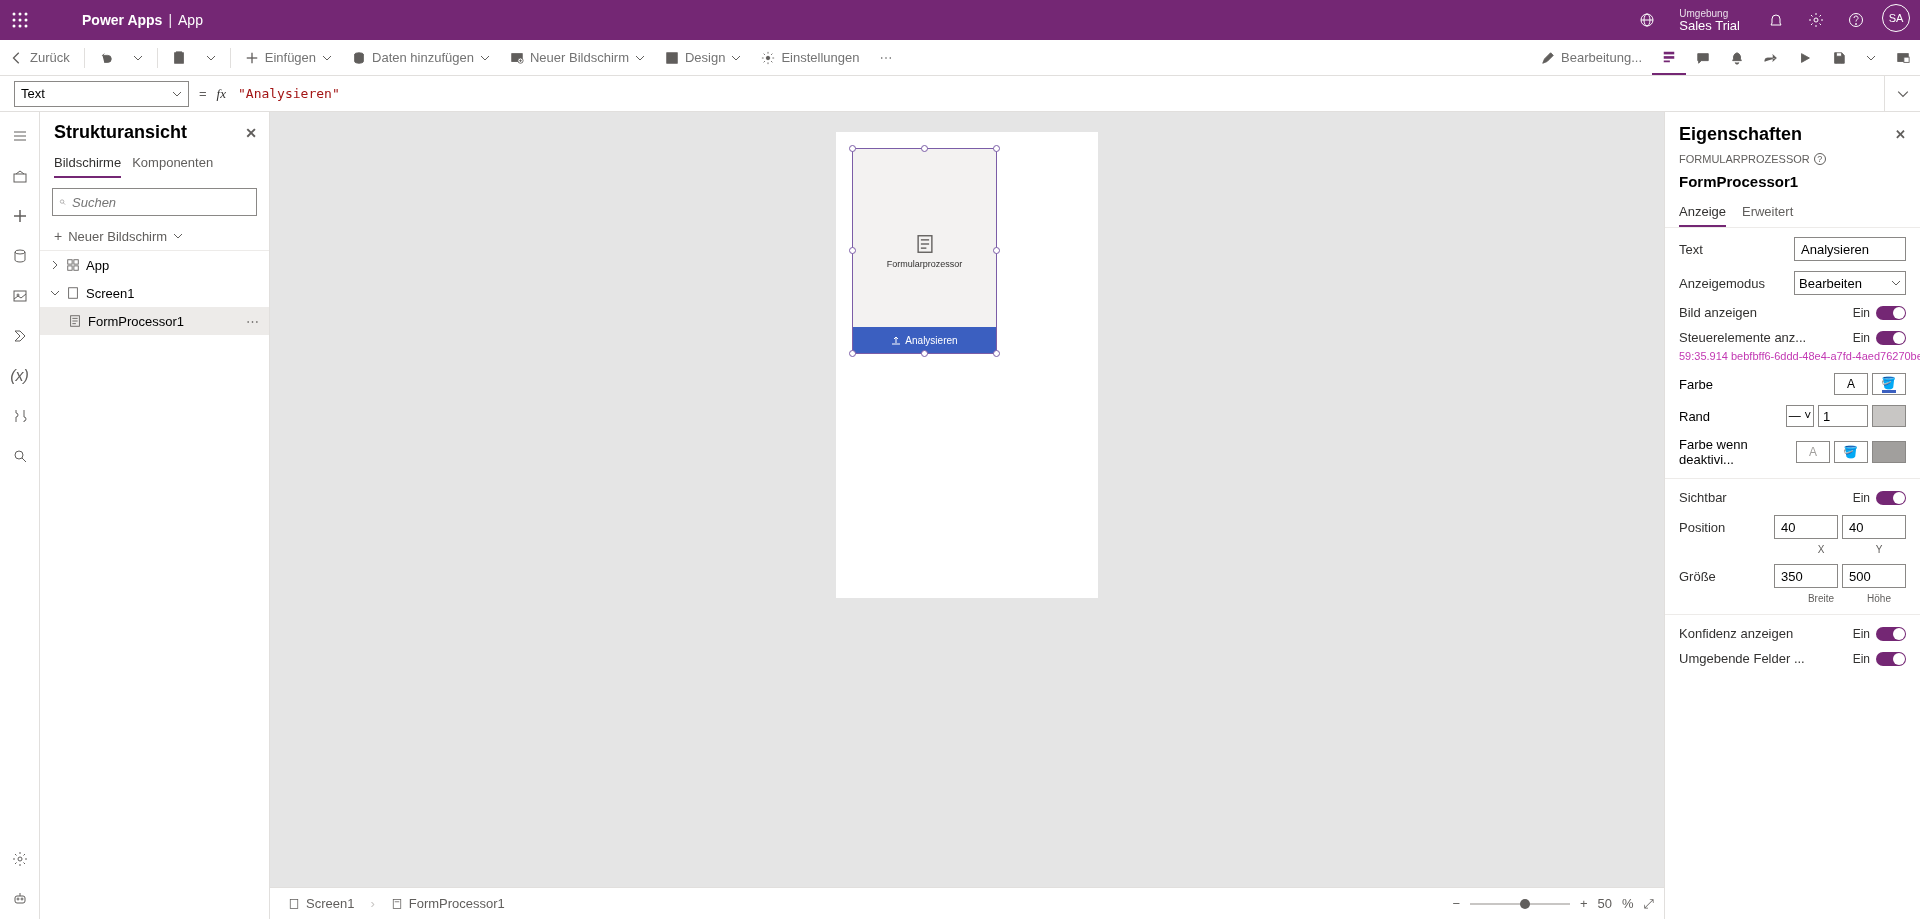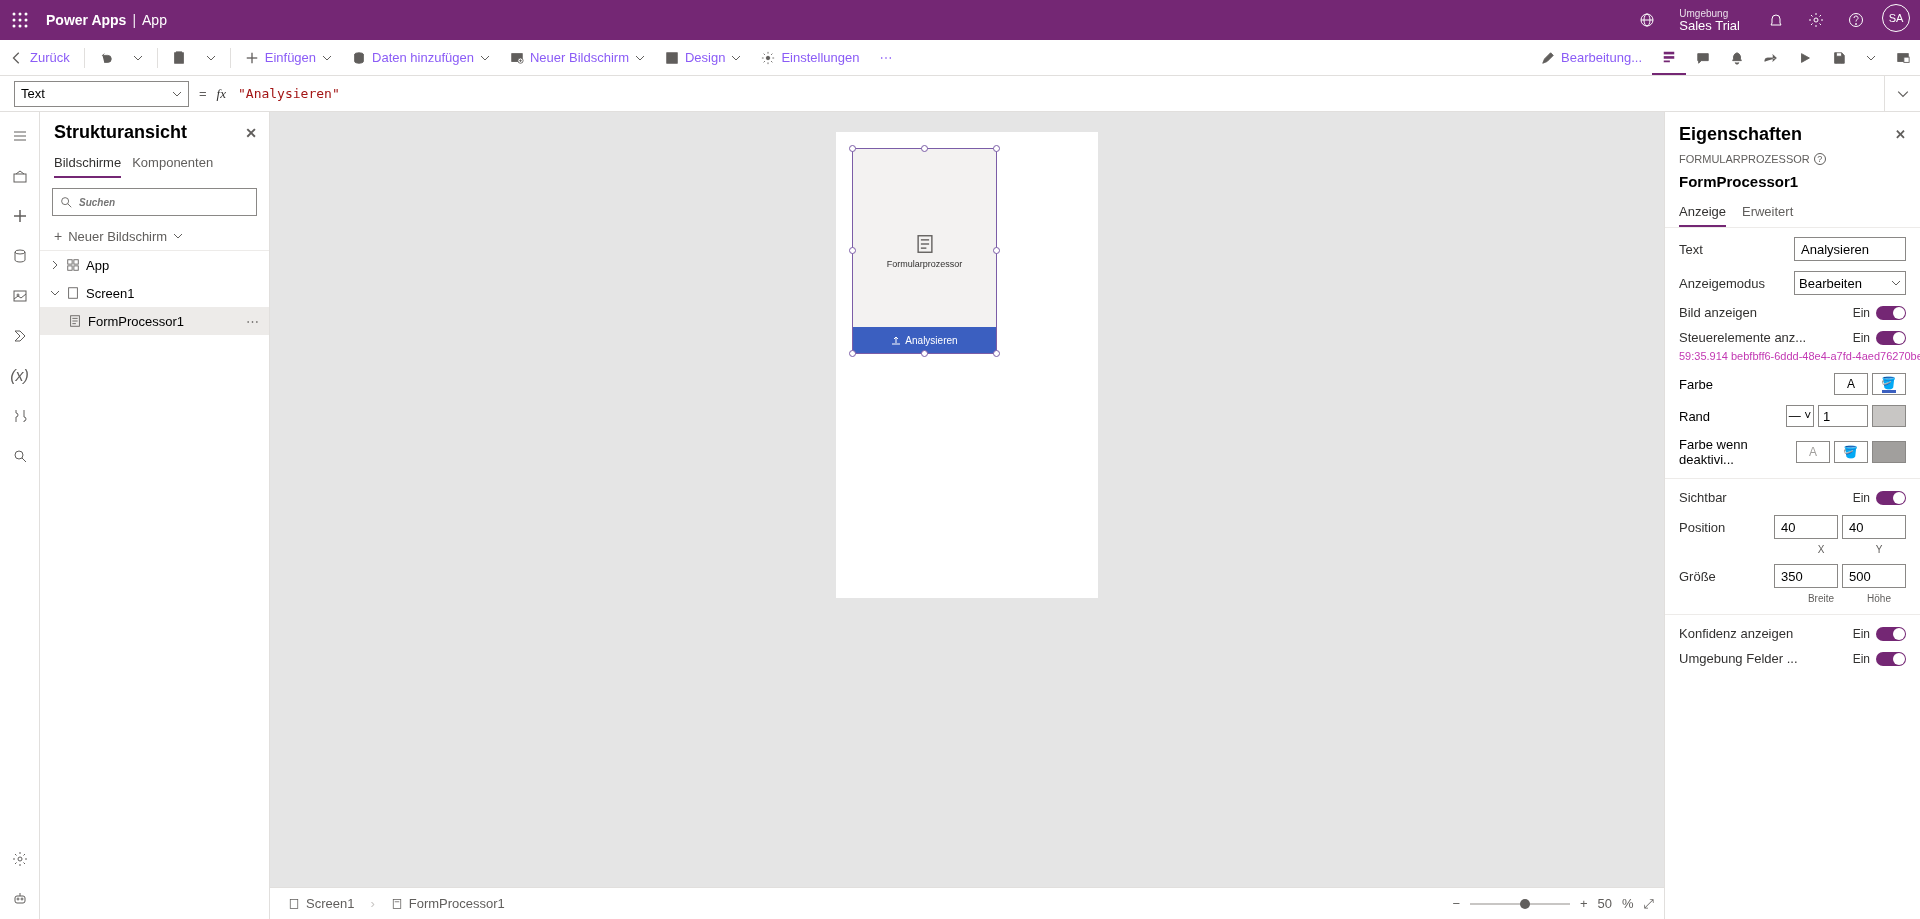--- a/index.html
+++ b/index.html
@@ -1,29 +1,29 @@
 <!DOCTYPE html>
 <html><head>
 <meta charset="utf-8">
 <style>
 * { box-sizing: border-box; margin: 0ers; padding: 0; font-family: "Segoe UI", sans-serif; }
 body { margin:0; overflow:hidden; }
 .header { background:#742774; height:40px; display:flex; align-items:center; color:#fff; font-size:14px; }
 .waffle { width:40px; height:40px; display:flex; align-items:center; justify-content:center; cursor:pointer; }
 .waffle svg { fill:#fff; }
-.brand { font-weight:600; padding-left:6px; }
+.brand { font-weight:600; padding-left:6px;margin-left:36px; }
 .brand-sep { padding:0 6px; font-weight:400; opacity:.9;}
 .header-spacer { flex:1; }
 .env { display:flex; align-items:center; gap:24px; margin-right:16px;}
 .env-text { display:flex; flex-direction:column; line-height:1;}
 .env-text small{ font-size:10px; opacity:.85;}
 .env-text span{ font-size:13px;}
 .hicon { width:40px; height:40px; display:flex; align-items:center; justify-content:center; cursor:pointer;}
 .avatar{ width:28px; height:28px; border:1px solid #fff; border-radius:50%; margin:0 10px 4px 6px; display:flex; align-items:center; justify-content:center; font-size:11px; cursor:pointer;}
-.cmdbar{ height:36px; border-bottom:1px solid #e1dfdd; display:flex; align-items:center; font-size:13px; color:#8b5cf6;}
+.cmdbar{ height:36px; border-bottom:1px solid #e1dfdd; display:flex; align-items:center; font-size:13px; color:#737373;}
 .cmd{ display:flex; align-items:center; gap:6px; padding:0 10px; height:100%; cursor:pointer;}
 .cmd svg{ fill:#605e5c;}
 .cmd .chev{ width:10px;height:10px; fill:#605e5c;}
 .vsep{ width:1px; height:20px; background:#e1dfdd; margin:0 4px;}
 .cmd-spacer{ flex:1;}
 .cmd.iconly{ padding:0 10px;}
 .cmd.accent svg{ fill:#742774;}
 .cmd.active{ border-bottom:2px solid #742774;}
 .fxbar{ height:36px; border-bottom:1px solid #e1dfdd; display:flex; align-items:center; font-size:13px;}
 .propdd{ width:175px; height:26px; margin-left:14px; border:1px solid #8a8886; display:flex; align-items:center; justify-content:space-between; padding:0 6px; font-size:13px; cursor:pointer;}
@@ -34,21 +34,21 @@
 .main{ display:flex; height:calc(100vh - 112px);}
 .rail{ width:40px; border-right:1px solid #e1dfdd; display:flex; flex-direction:column; align-items:center; padding-top:4px;}
 .rail-btn{ width:40px; height:40px; display:flex; align-items:center; justify-content:center; cursor:pointer; color:#605e5c;}
 .rail-spacer{ flex:1;}
 .treepane{ width:230px; border-right:1px solid #e1dfdd; display:flex; flex-direction:column; background:#fff;}
 .treepane-head{ display:flex; align-items:center; justify-content:space-between; padding:10px 12px 4px 14px; font-size:18px; font-weight:600;}
 .treetabs{ display:flex; gap:11px; padding:0 14px; font-size:13px;}
 .treetab{ padding:8px 0 6px 0; cursor:pointer; color:#605e5c;}
 .treetab.active{ color:#323130; border-bottom:2px solid #742774; font-weight:400;}
 .tree-search{ margin:10px 12px 6px 12px; height:28px; border:1px solid #8a8886; display:flex; align-items:center; padding:0 6px; gap:6px;}
-.tree-search input{ border:none; outline:none; flex:1; font-size:10px; font-style:italic;font-weight:bold;}
+.tree-search input{ border:none; outline:none; flex:1; font-size:13px; font-style:italic;}
 .tree-newscreen{ display:flex; align-items:center; gap:6px; padding:6px 14px; font-size:13px; color:#605e5c; cursor:pointer;}
 .tree-list{ border-top:1px solid #edebe9; flex:1; overflow:auto;}
 .tree-item{ display:flex; align-items:center; gap:6px; height:28px; font-size:13px; padding-left:10px; cursor:pointer;}
 .tree-item.lvl1{ padding-left:28px;}
 .tree-item.selected{ background:#edebe9;}
 .tree-item .more{ margin-left:auto; padding-right:10px; color:#605e5c;}
 .canvas{ flex:1; background:#e5e5e5; position:relative; overflow:hidden;}
 .phone{ position:absolute; left:50%; top:20px; transform:translateX(-50%); width:262px; height:466px; background:#fff;}
 .selbox{ position:absolute; left:16px; top:16px; width:145px; height:206px; border:1px solid #7b5da7; background:#f3f2f1;}
 .selcontent{ position:absolute; inset:0; display:flex; flex-direction:column; align-items:center; justify-content:center; gap:4px; font-size:9px; color:#323130;}
@@ -576,21 +576,21 @@
         </div>
       <div class="prop-divider"></div>
       <div class="prop-row">
         <label>Konfidenz anzeigen</label>
         <div class="toggle">
             <span class="toggle-label">Ein</span>
             <div class="switch"></div>
           </div>
       </div>
       <div class="prop-row">
-        <label>Umgebung Felder ...</label>
+        <label>Umgebende Felder ...</label>
         <div class="toggle">
             <span class="toggle-label">Ein</span>
             <div class="switch"></div>
           </div>
       </div>
     </div>
   </div>
 </div>
 
 </body></html>

